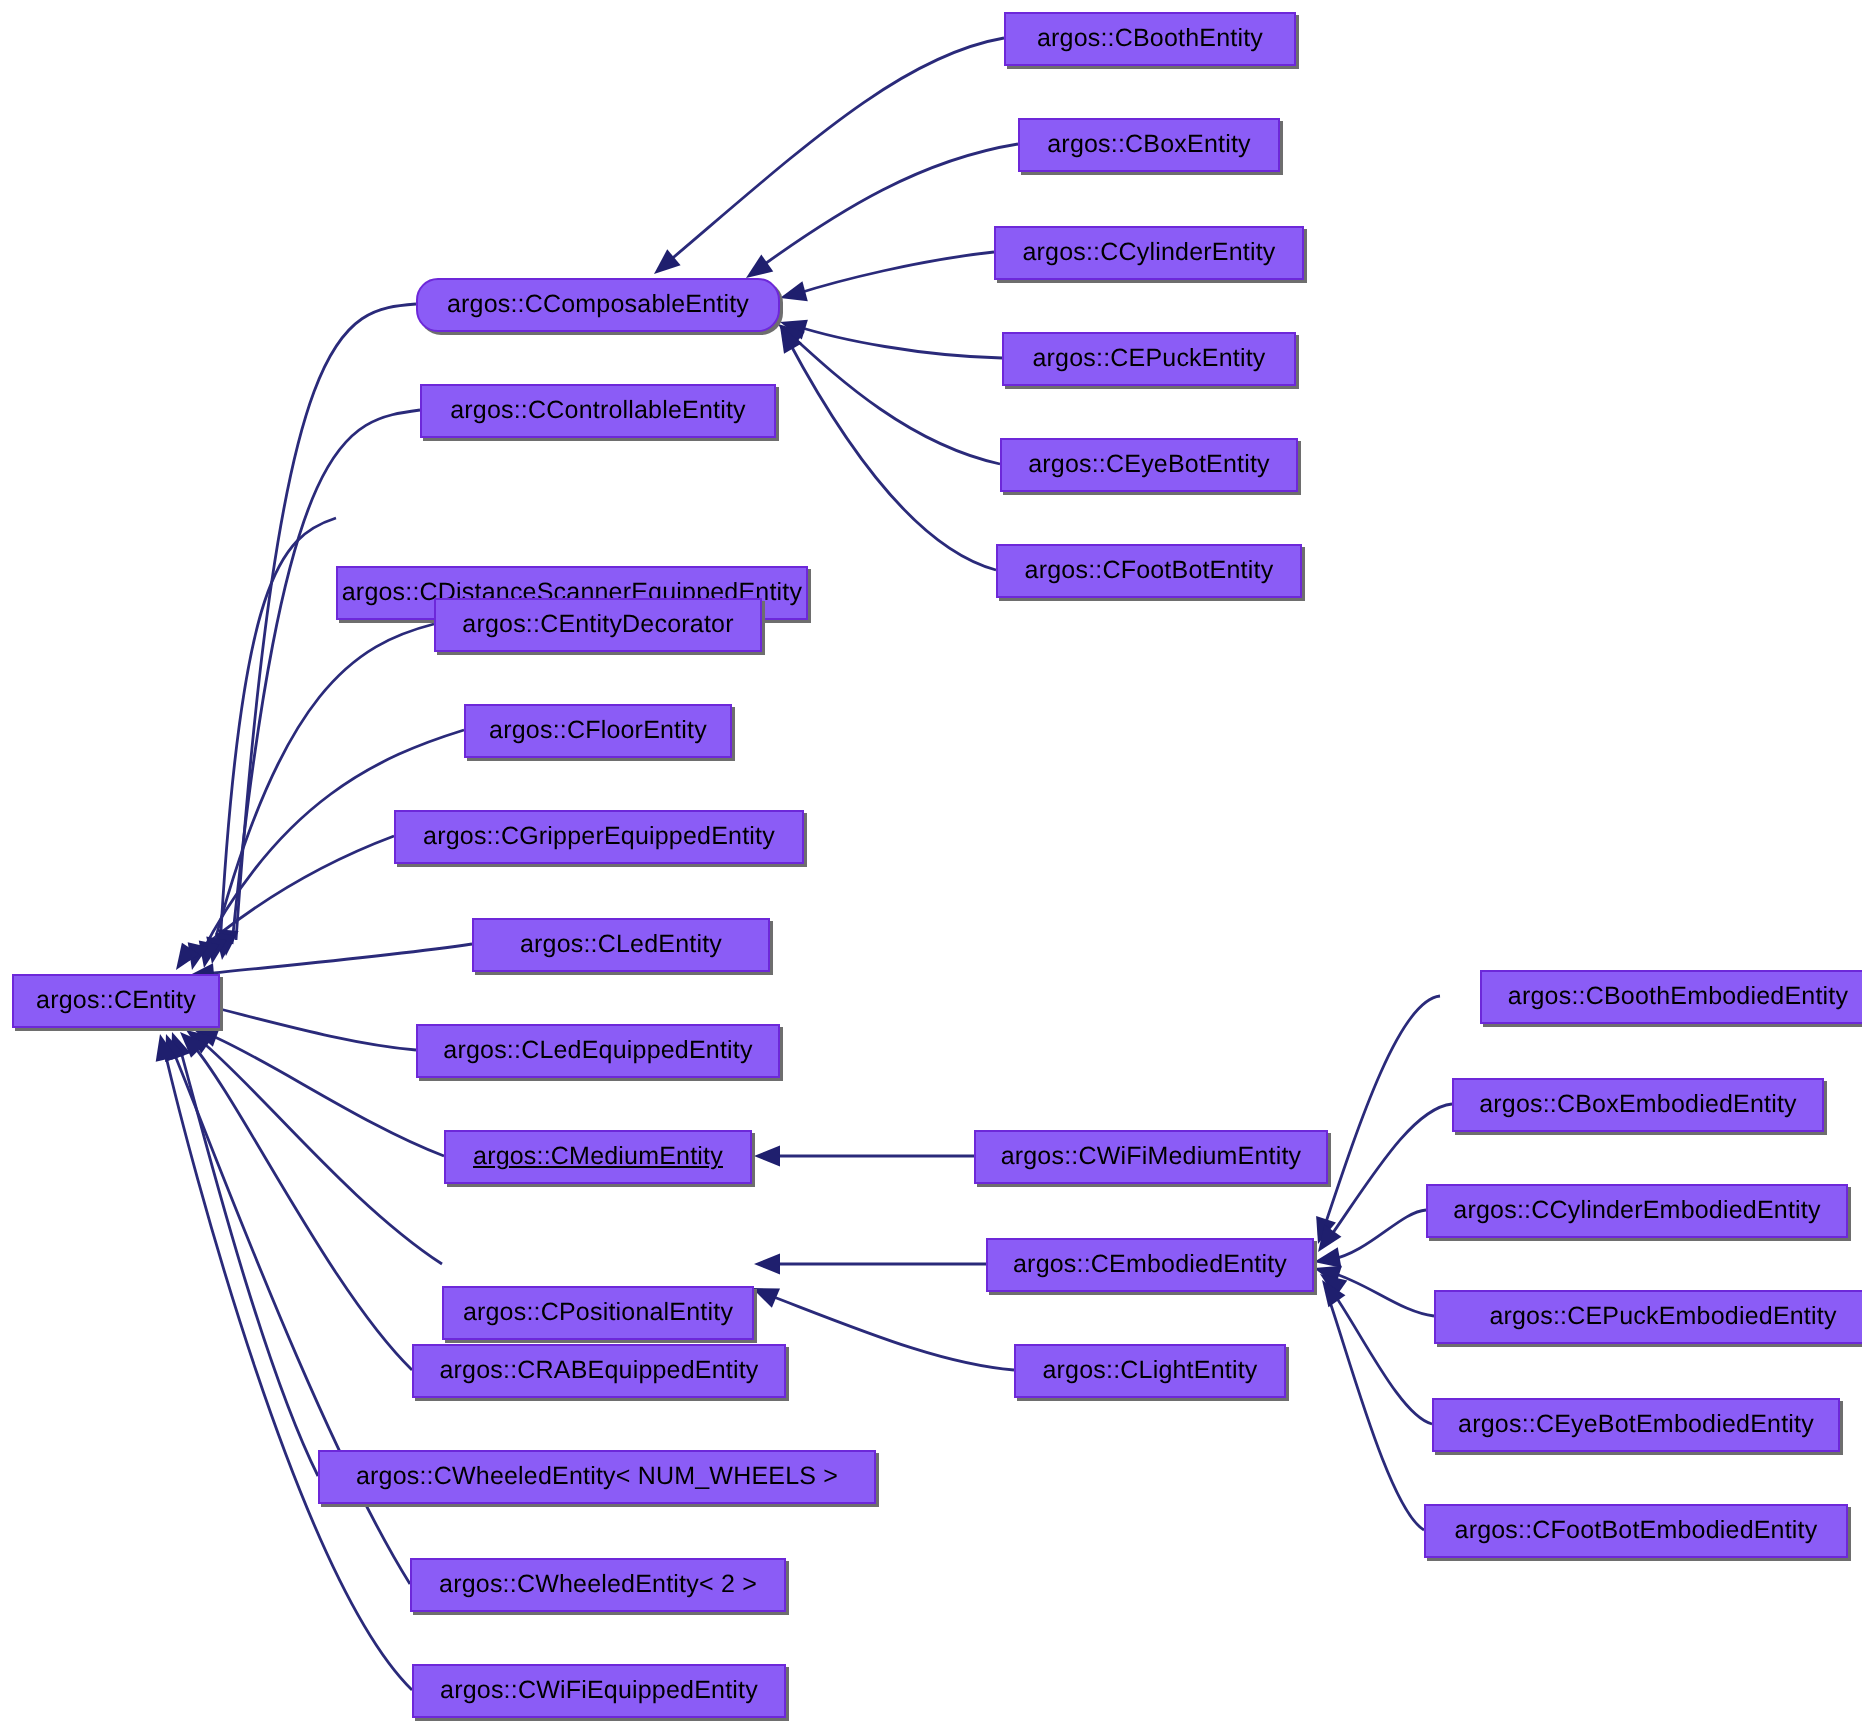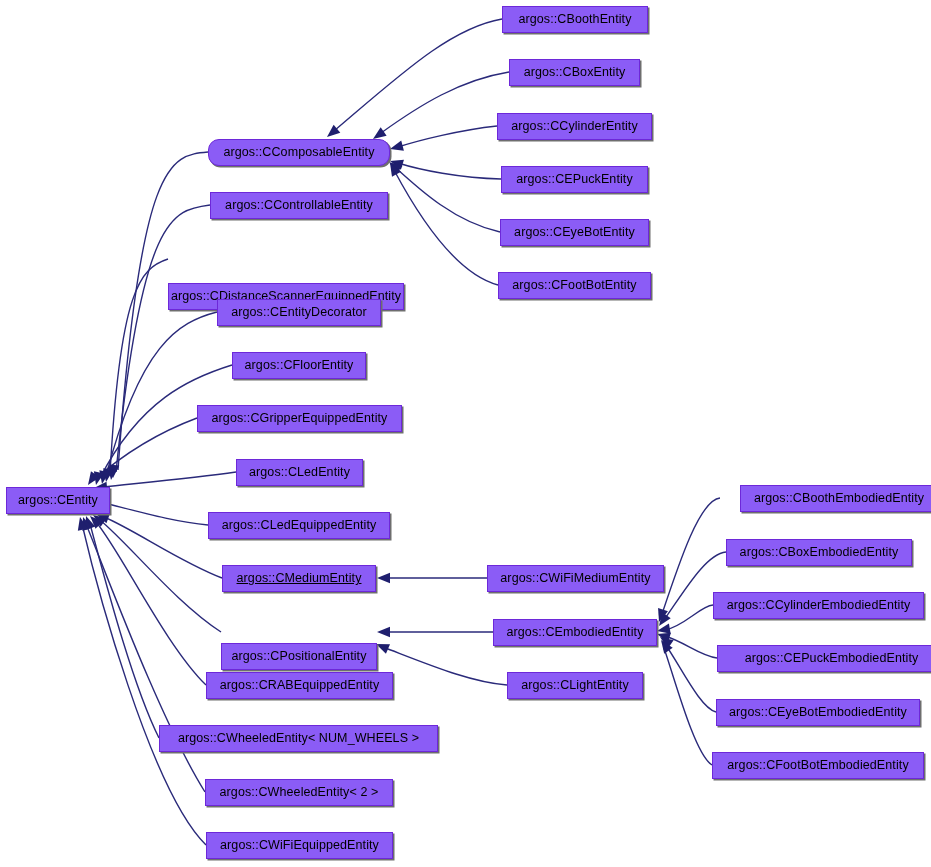--- a/index.html
+++ b/index.html
@@ -128,21 +128,21 @@
       </div>
       <div class="node-box" style="left: 217px; top: 299px; width: 164px;">
         <span class="node-label">argos::CEntityDecorator</span>
       </div>
       <div class="node-box" style="left: 232px; top: 352px; width: 134px;">
         <span class="node-label">argos::CFloorEntity</span>
       </div>
       <div class="node-box" style="left: 197px; top: 405px; width: 205px;">
         <span class="node-label">argos::CGripperEquippedEntity</span>
       </div>
-      <div class="node-box" style="left: 236px; top: 459px; width: 127px;">
+      <div class="node-box" style="left: 236px; top: 459px; width: 149px;">
         <span class="node-label">argos::CLedEntity</span>
       </div>
       <div class="node-box" style="left: 208px; top: 512px; width: 182px;">
         <span class="node-label">argos::CLedEquippedEntity</span>
       </div>
       <div class="node-box" style="left: 222px; top: 565px; width: 154px; text-decoration: underline;">
         <span class="node-label">argos::CMediumEntity</span>
       </div>
       <div class="node-box" style="left: 221px; top: 619px; width: 156px; margin-top: 24px;">
         <span class="node-label">argos::CPositionalEntity</span>

